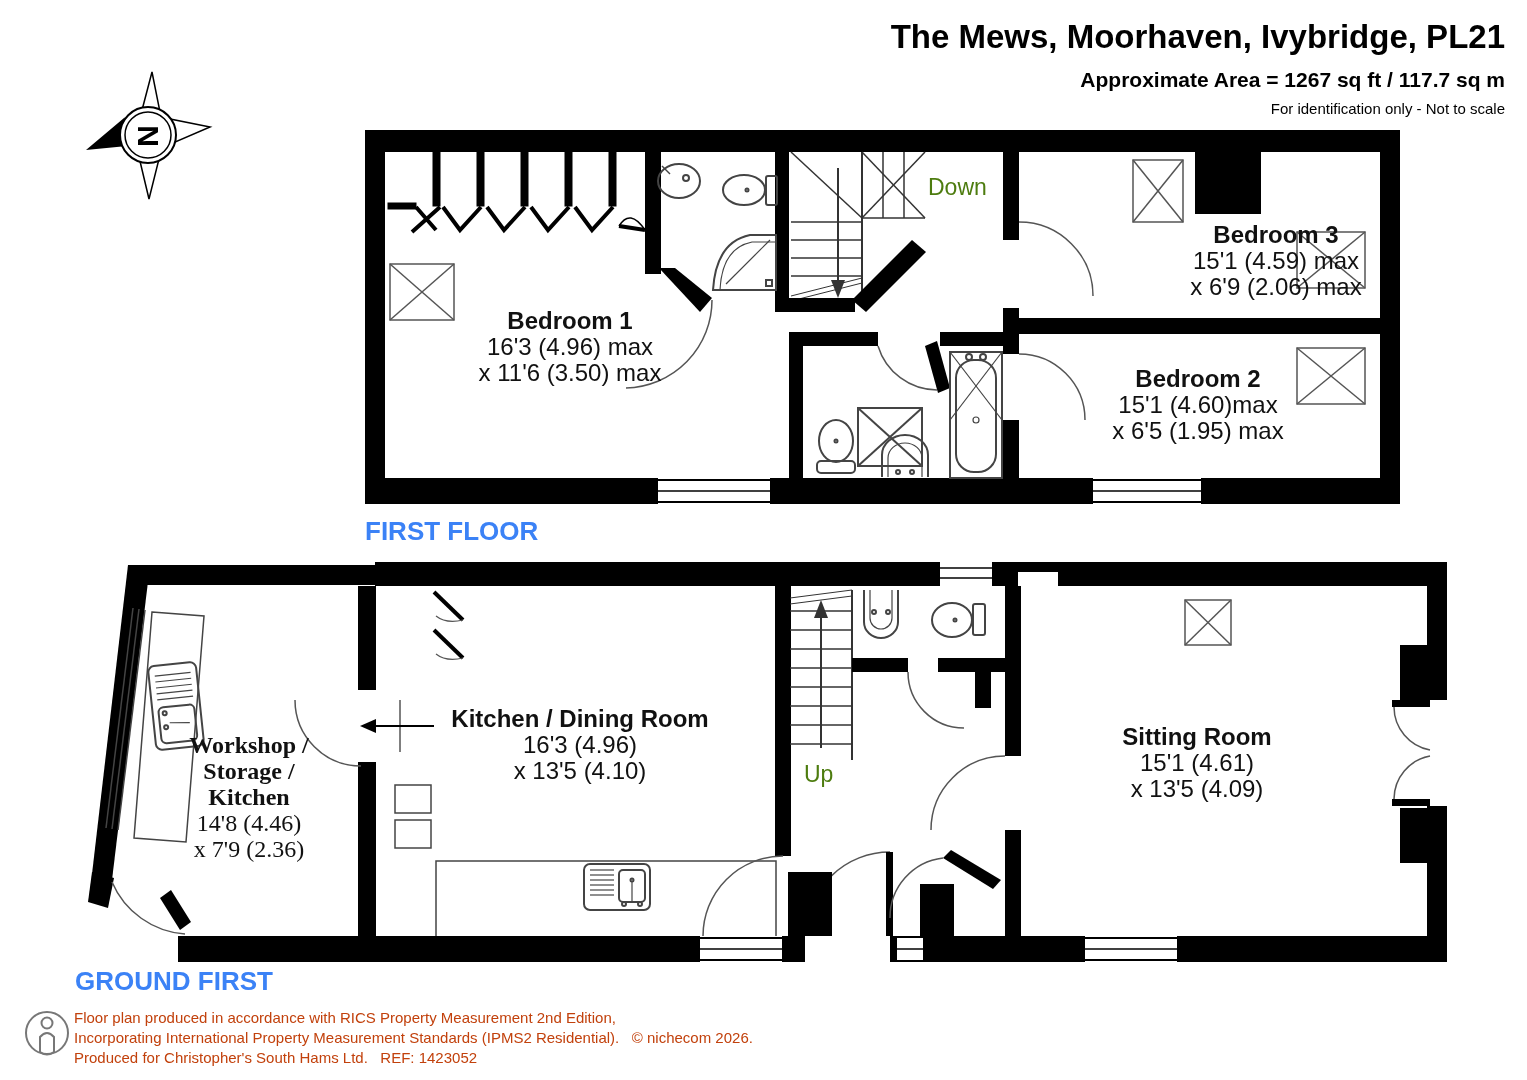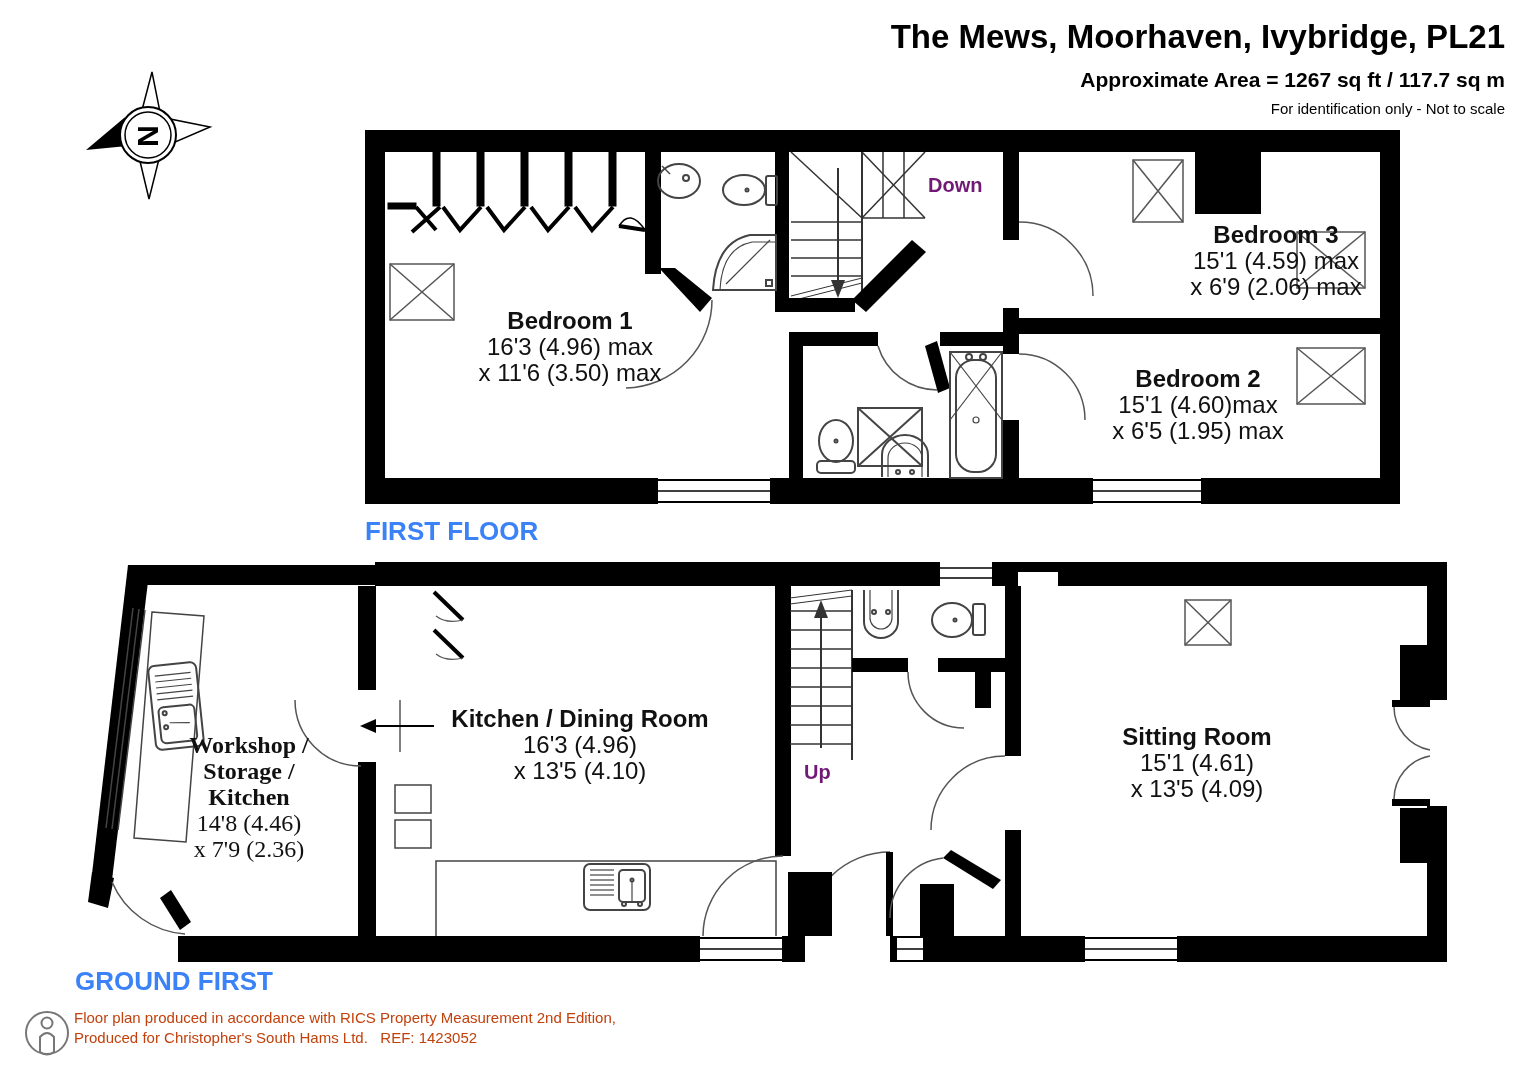--- a/index.html
+++ b/index.html
@@ -6,21 +6,21 @@
   body{width:1527px;height:1080px;position:relative;font-family:"Liberation Sans",sans-serif;color:#111;overflow:hidden;}
   #plan-svg{position:absolute;left:0;top:0;}
   .header{position:absolute;right:22px;top:18px;text-align:right;}
   .title{font-size:33px;font-weight:bold;color:#000;letter-spacing:0px;}
   .area-line{font-size:21px;font-weight:bold;margin-top:12px;color:#000;}
   .note-line{font-size:15px;margin-top:8px;color:#000;}
   .room-label{position:absolute;text-align:center;transform:translateX(-50%);line-height:26px;white-space:nowrap;}
   .room-name{font-weight:bold;font-size:24px;}
   .room-dim{font-size:24px;}
   .floor-label{position:absolute;font-weight:bold;font-size:26px;color:#3b82f6;}
-  .stair-label{position:absolute;font-weight:bold;font-size:20px;color:#701a75;}
+  .stair-label{position:absolute;font-weight:normal;font-size:23px;color:#4d7c0f;}
   .compass-n{position:absolute;left:128px;top:116px;width:40px;height:40px;line-height:40px;
      text-align:center;font-weight:bold;font-size:30px;transform:rotate(90deg);color:#000;}
   .footer{position:absolute;left:74px;top:1008px;font-size:15px;line-height:20px;color:#c2410c;}
   .footer div{white-space:pre;}
 </style>
 </head>
 <body>
 
 <svg id="plan-svg" width="1527" height="1080" viewBox="0 0 1527 1080">
 
@@ -386,14 +386,15 @@
 <div class="room-label" style="left:1197px;top:724px;">
   <div class="room-name">Sitting Room</div>
   <div class="room-dim">15'1 (4.61)</div>
   <div class="room-dim">x 13'5 (4.09)</div>
 </div>
 
 <div class="floor-label" style="left:75px;top:966px;">GROUND FIRST</div>
 
 <div class="footer">
   <div>Floor plan produced in accordance with RICS Property Measurement 2nd Edition,</div>
+  <div>Incorporating International Property Measurement Standards (IPMS2 Residential).   © nichecom 2026.</div>
   <div>Produced for Christopher's South Hams Ltd.   REF: 1423052</div>
 </div>
 
 </body></html>

